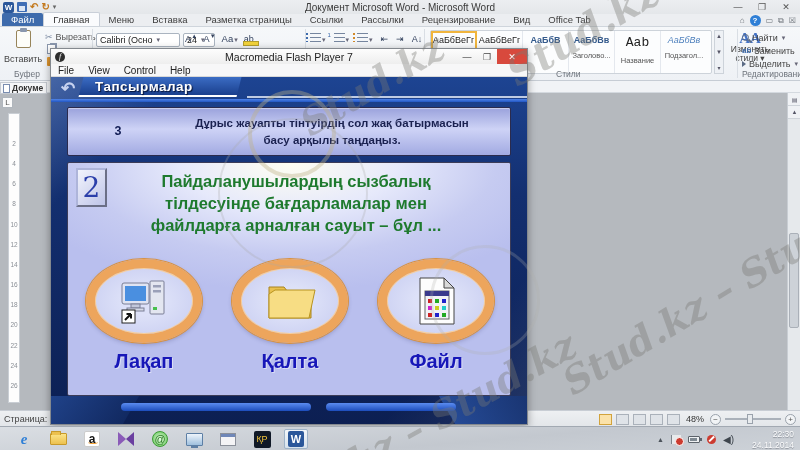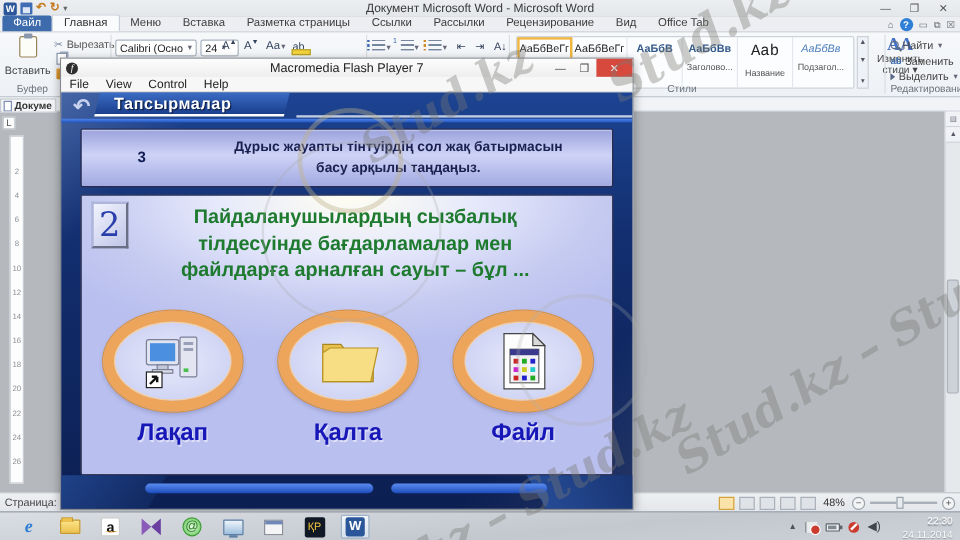--- a/index.html
+++ b/index.html
@@ -255,21 +255,21 @@
     <div class="cutrow">
       <span class="sc">✂</span>
       <span>Вырезать</span>
     </div>
     <span class="copy-ico"></span>
     <span class="brush-ico"></span>
     <span class="grp-label" style="left:14px">Буфер</span>
     <div class="grp-sep" style="left:92px"></div>
 
     <div class="fontbox">
-      <span class="combo" style="width:68px">
+      <span class="combo" style="width:84px">
         <span>Calibri (Осно</span>
           <span class="dn">▾</span>
       </span>
       <span class="combo" style="width:32px">
         <span>24</span>
           <span class="dn">▾</span>
       </span>
     </div>
     <div class="fbtns">
       <span><span>А</span><sup>▲</sup></span>

